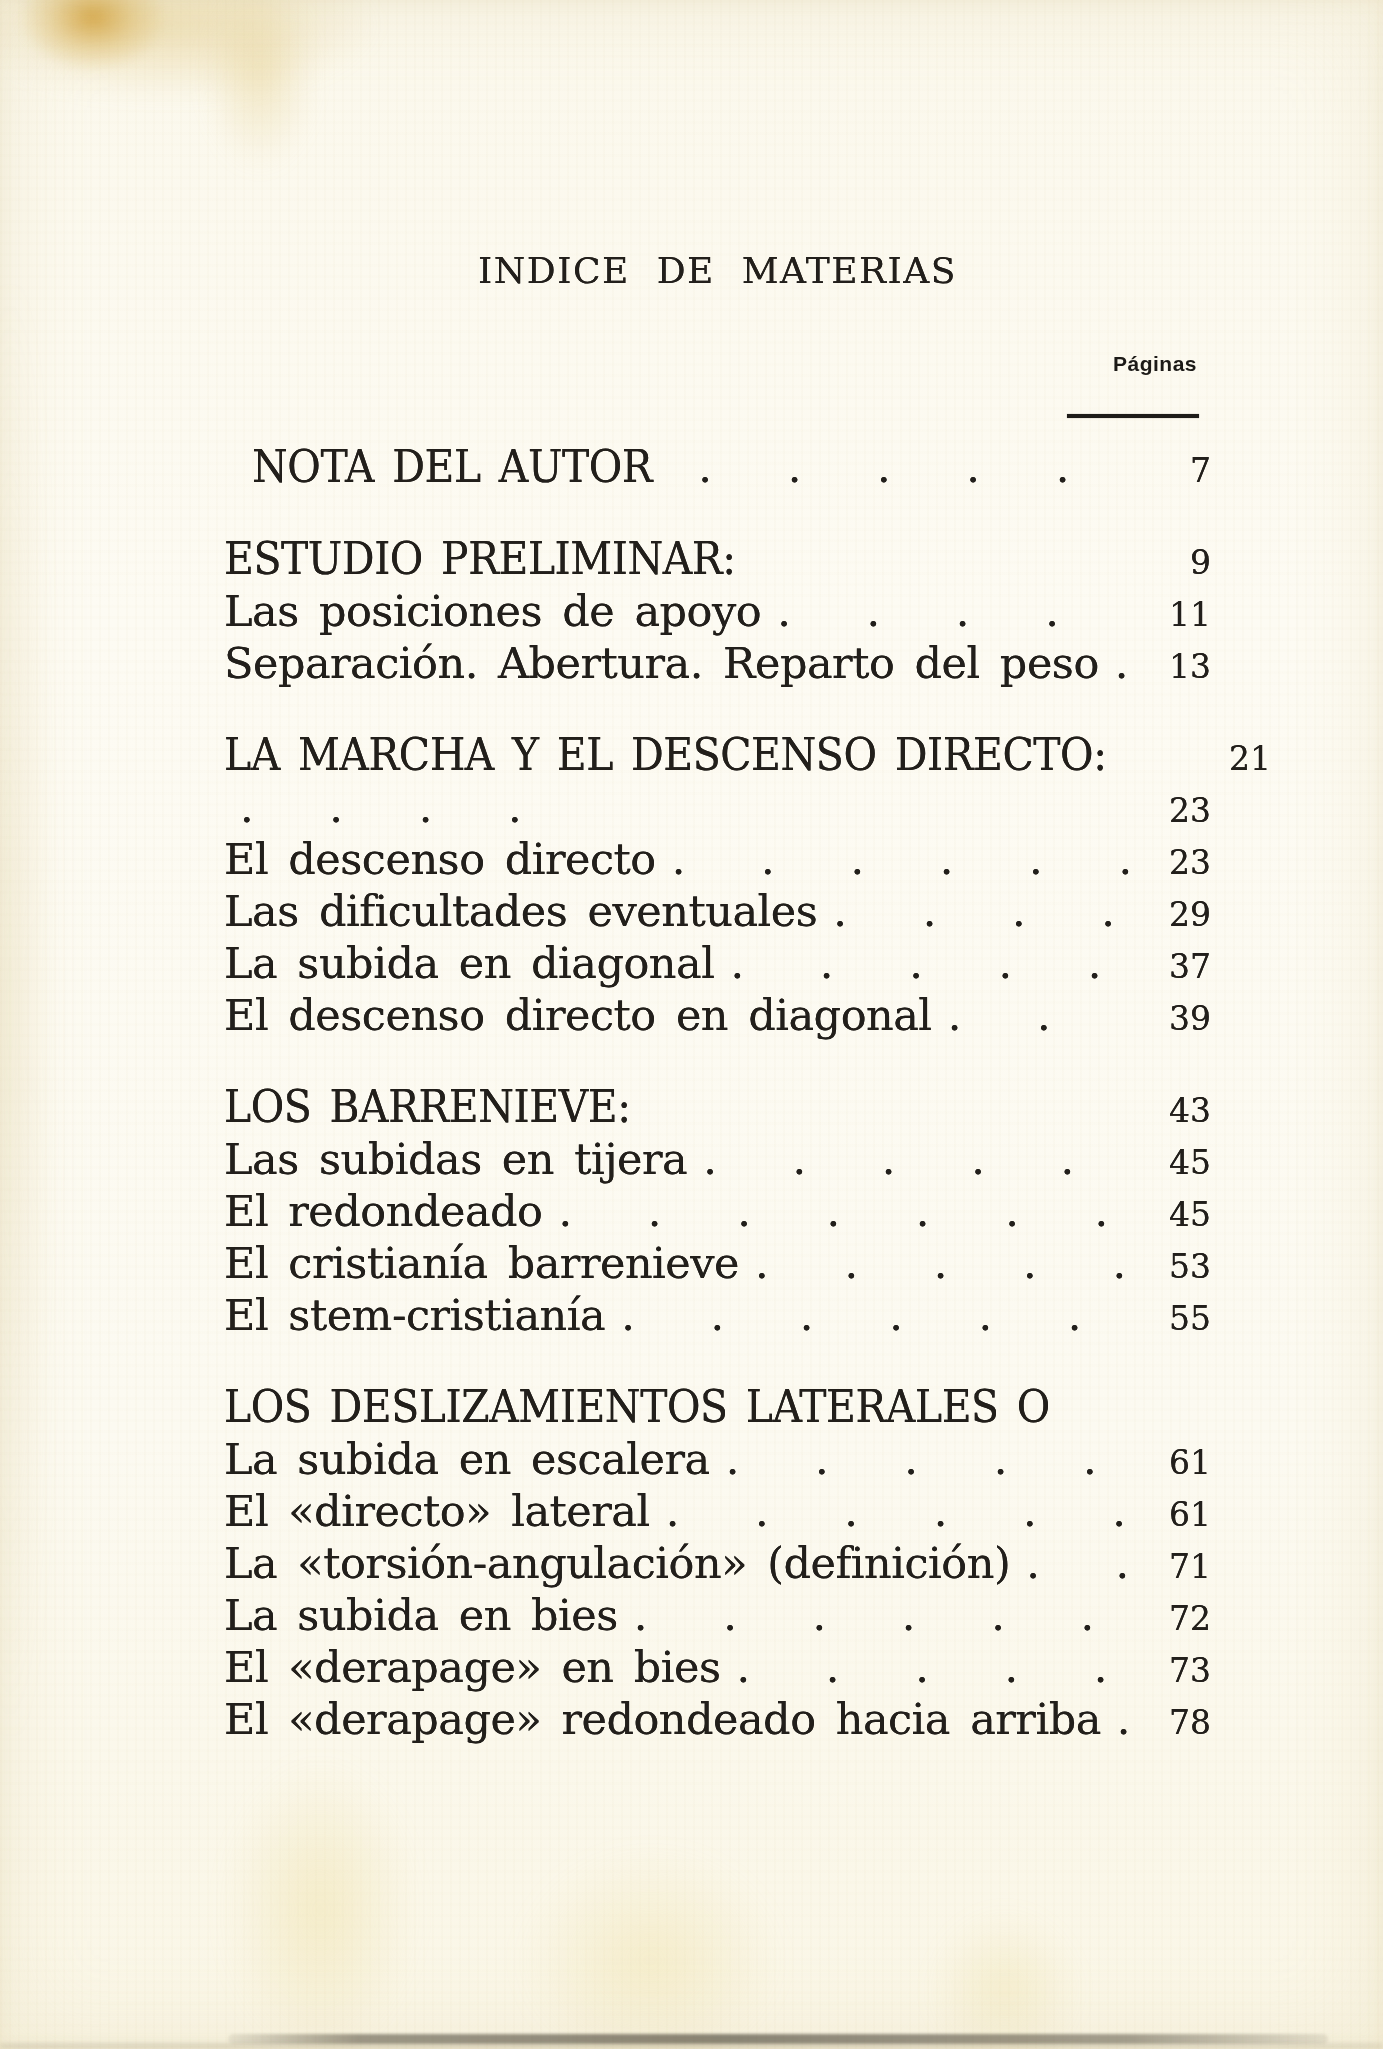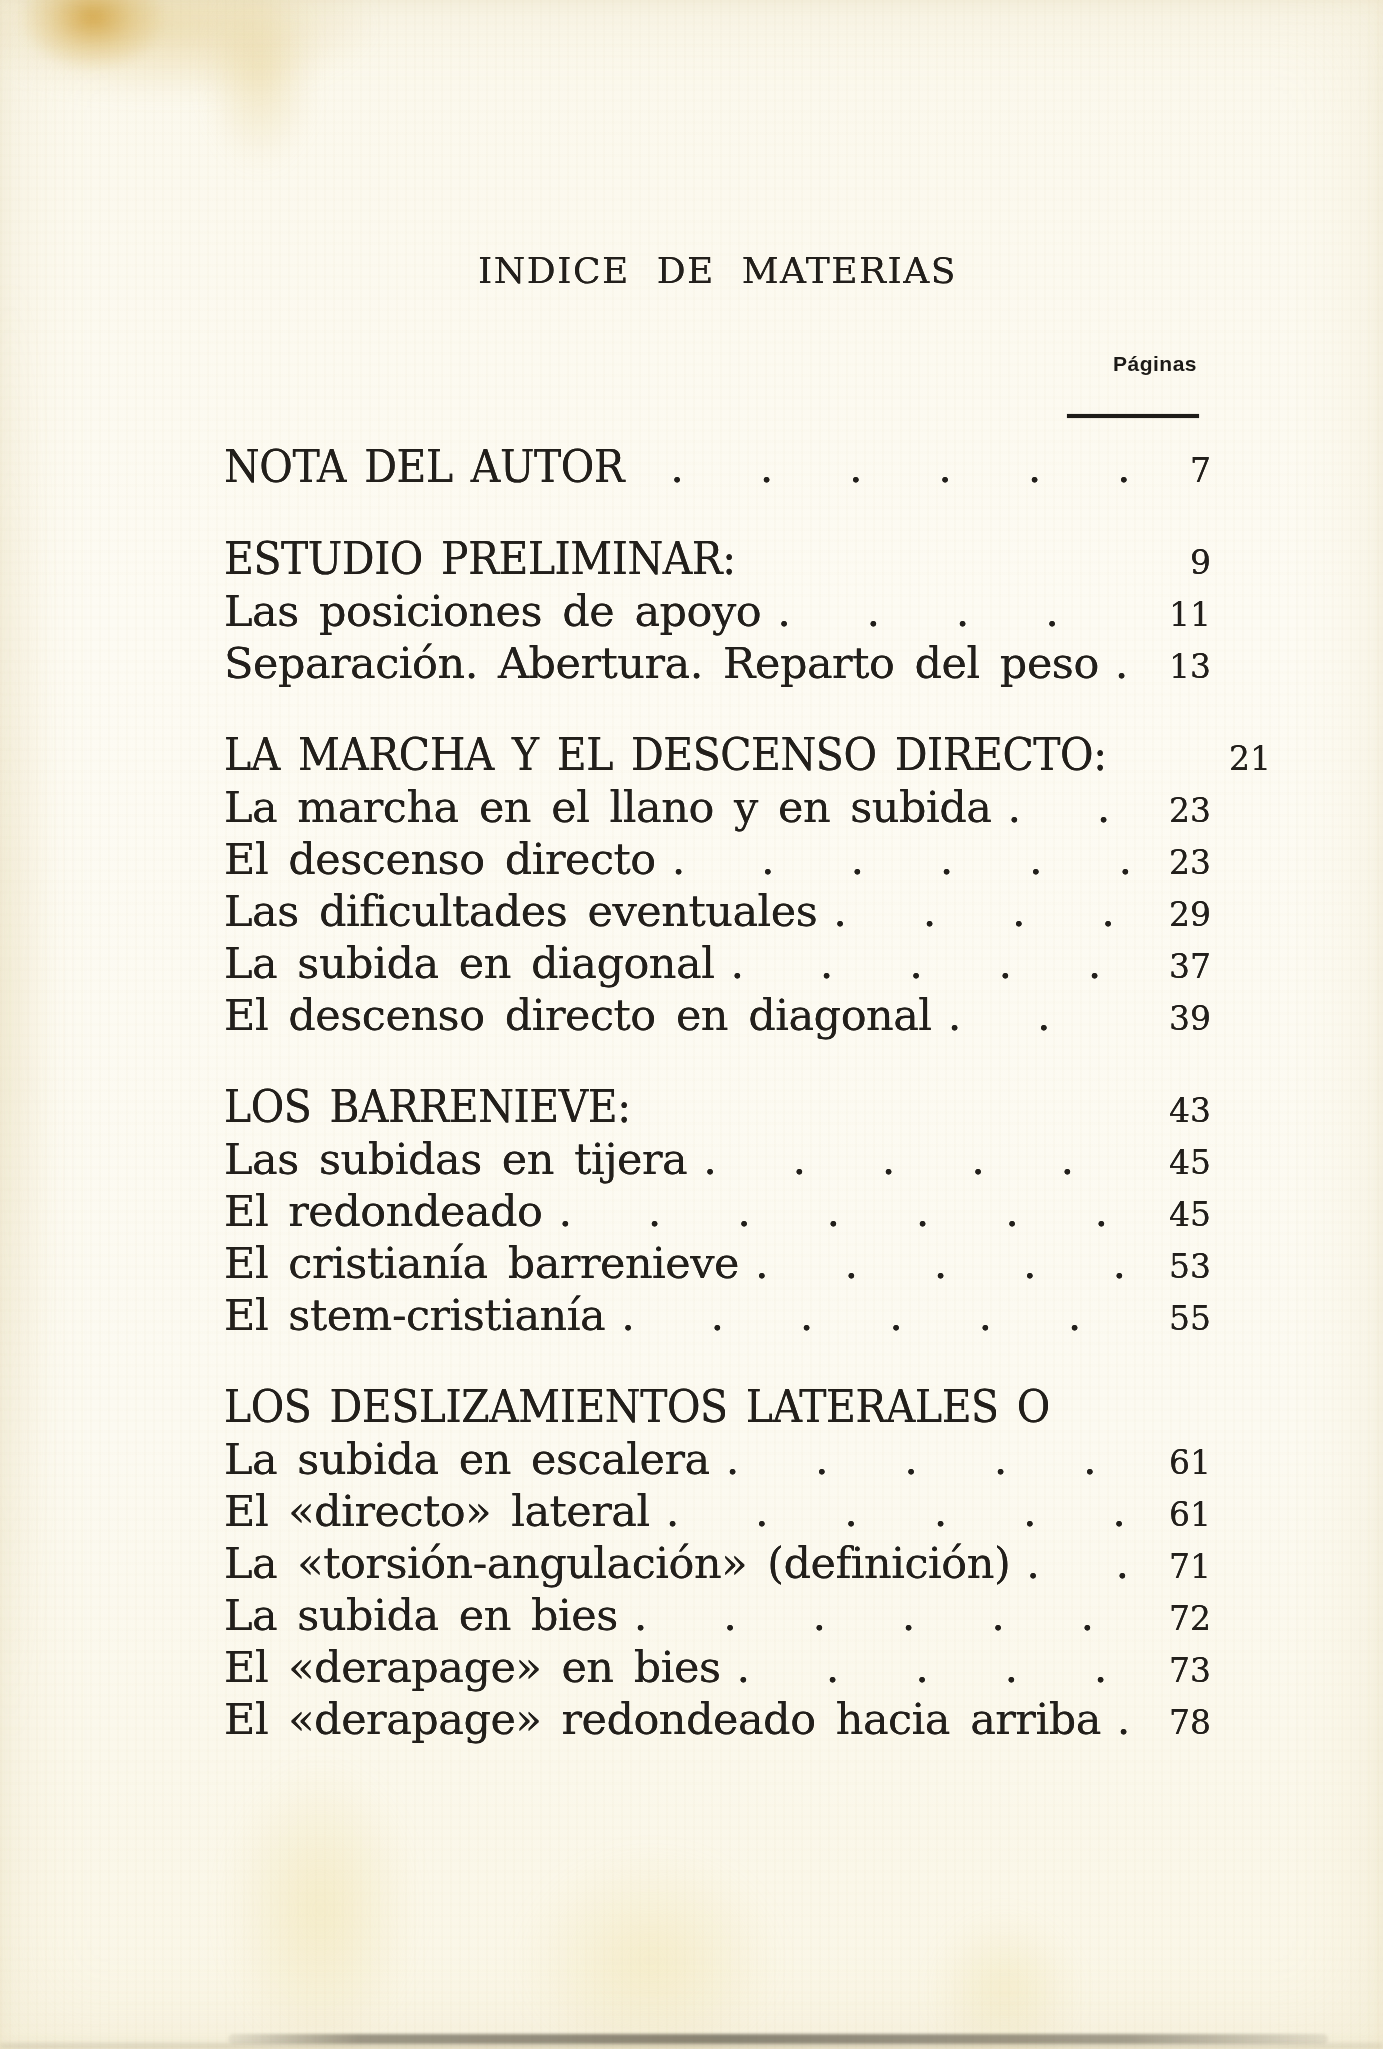--- a/index.html
+++ b/index.html
@@ -120,21 +120,21 @@
     box-shadow: 0 0 1px rgba(30,28,25,0.7);
   }
 
   .toc {
     position: absolute;
     top: 441px;
     left: 224px;
     right: 172px;
   }
   .toc-section { margin-top: 40px; }
-  .toc-section:first-child { margin-top: 0; }
+  .toc-section:first-child { margin-top: 0; margin-left: 28px; }
   .toc-row {
     display: flex;
     align-items: baseline;
     height: 52px;
     line-height: 52px;
     font-size: 43px;
     white-space: nowrap;
   }
   .toc-label {
     flex: 0 0 auto;
@@ -212,21 +212,20 @@
     <span class="toc-page">13</span>
   </div>
       </div>
       <div class="toc-section">
         <div class="toc-row caps">
     <span class="toc-label">LA MARCHA Y EL DESCENSO DIRECTO:</span>
     <span class="toc-dots"></span>
     <span class="toc-page">21</span>
   </div>
         <div class="toc-row">
-    <span class="toc-label">La marcha en el llano y en subida</span>
     <span class="toc-dots">. . . .</span>
     <span class="toc-page">23</span>
   </div>
         <div class="toc-row">
     <span class="toc-label">El descenso directo</span>
     <span class="toc-dots">. . . . . . . . .</span>
     <span class="toc-page">23</span>
   </div>
         <div class="toc-row">
     <span class="toc-label">Las dificultades eventuales</span>

